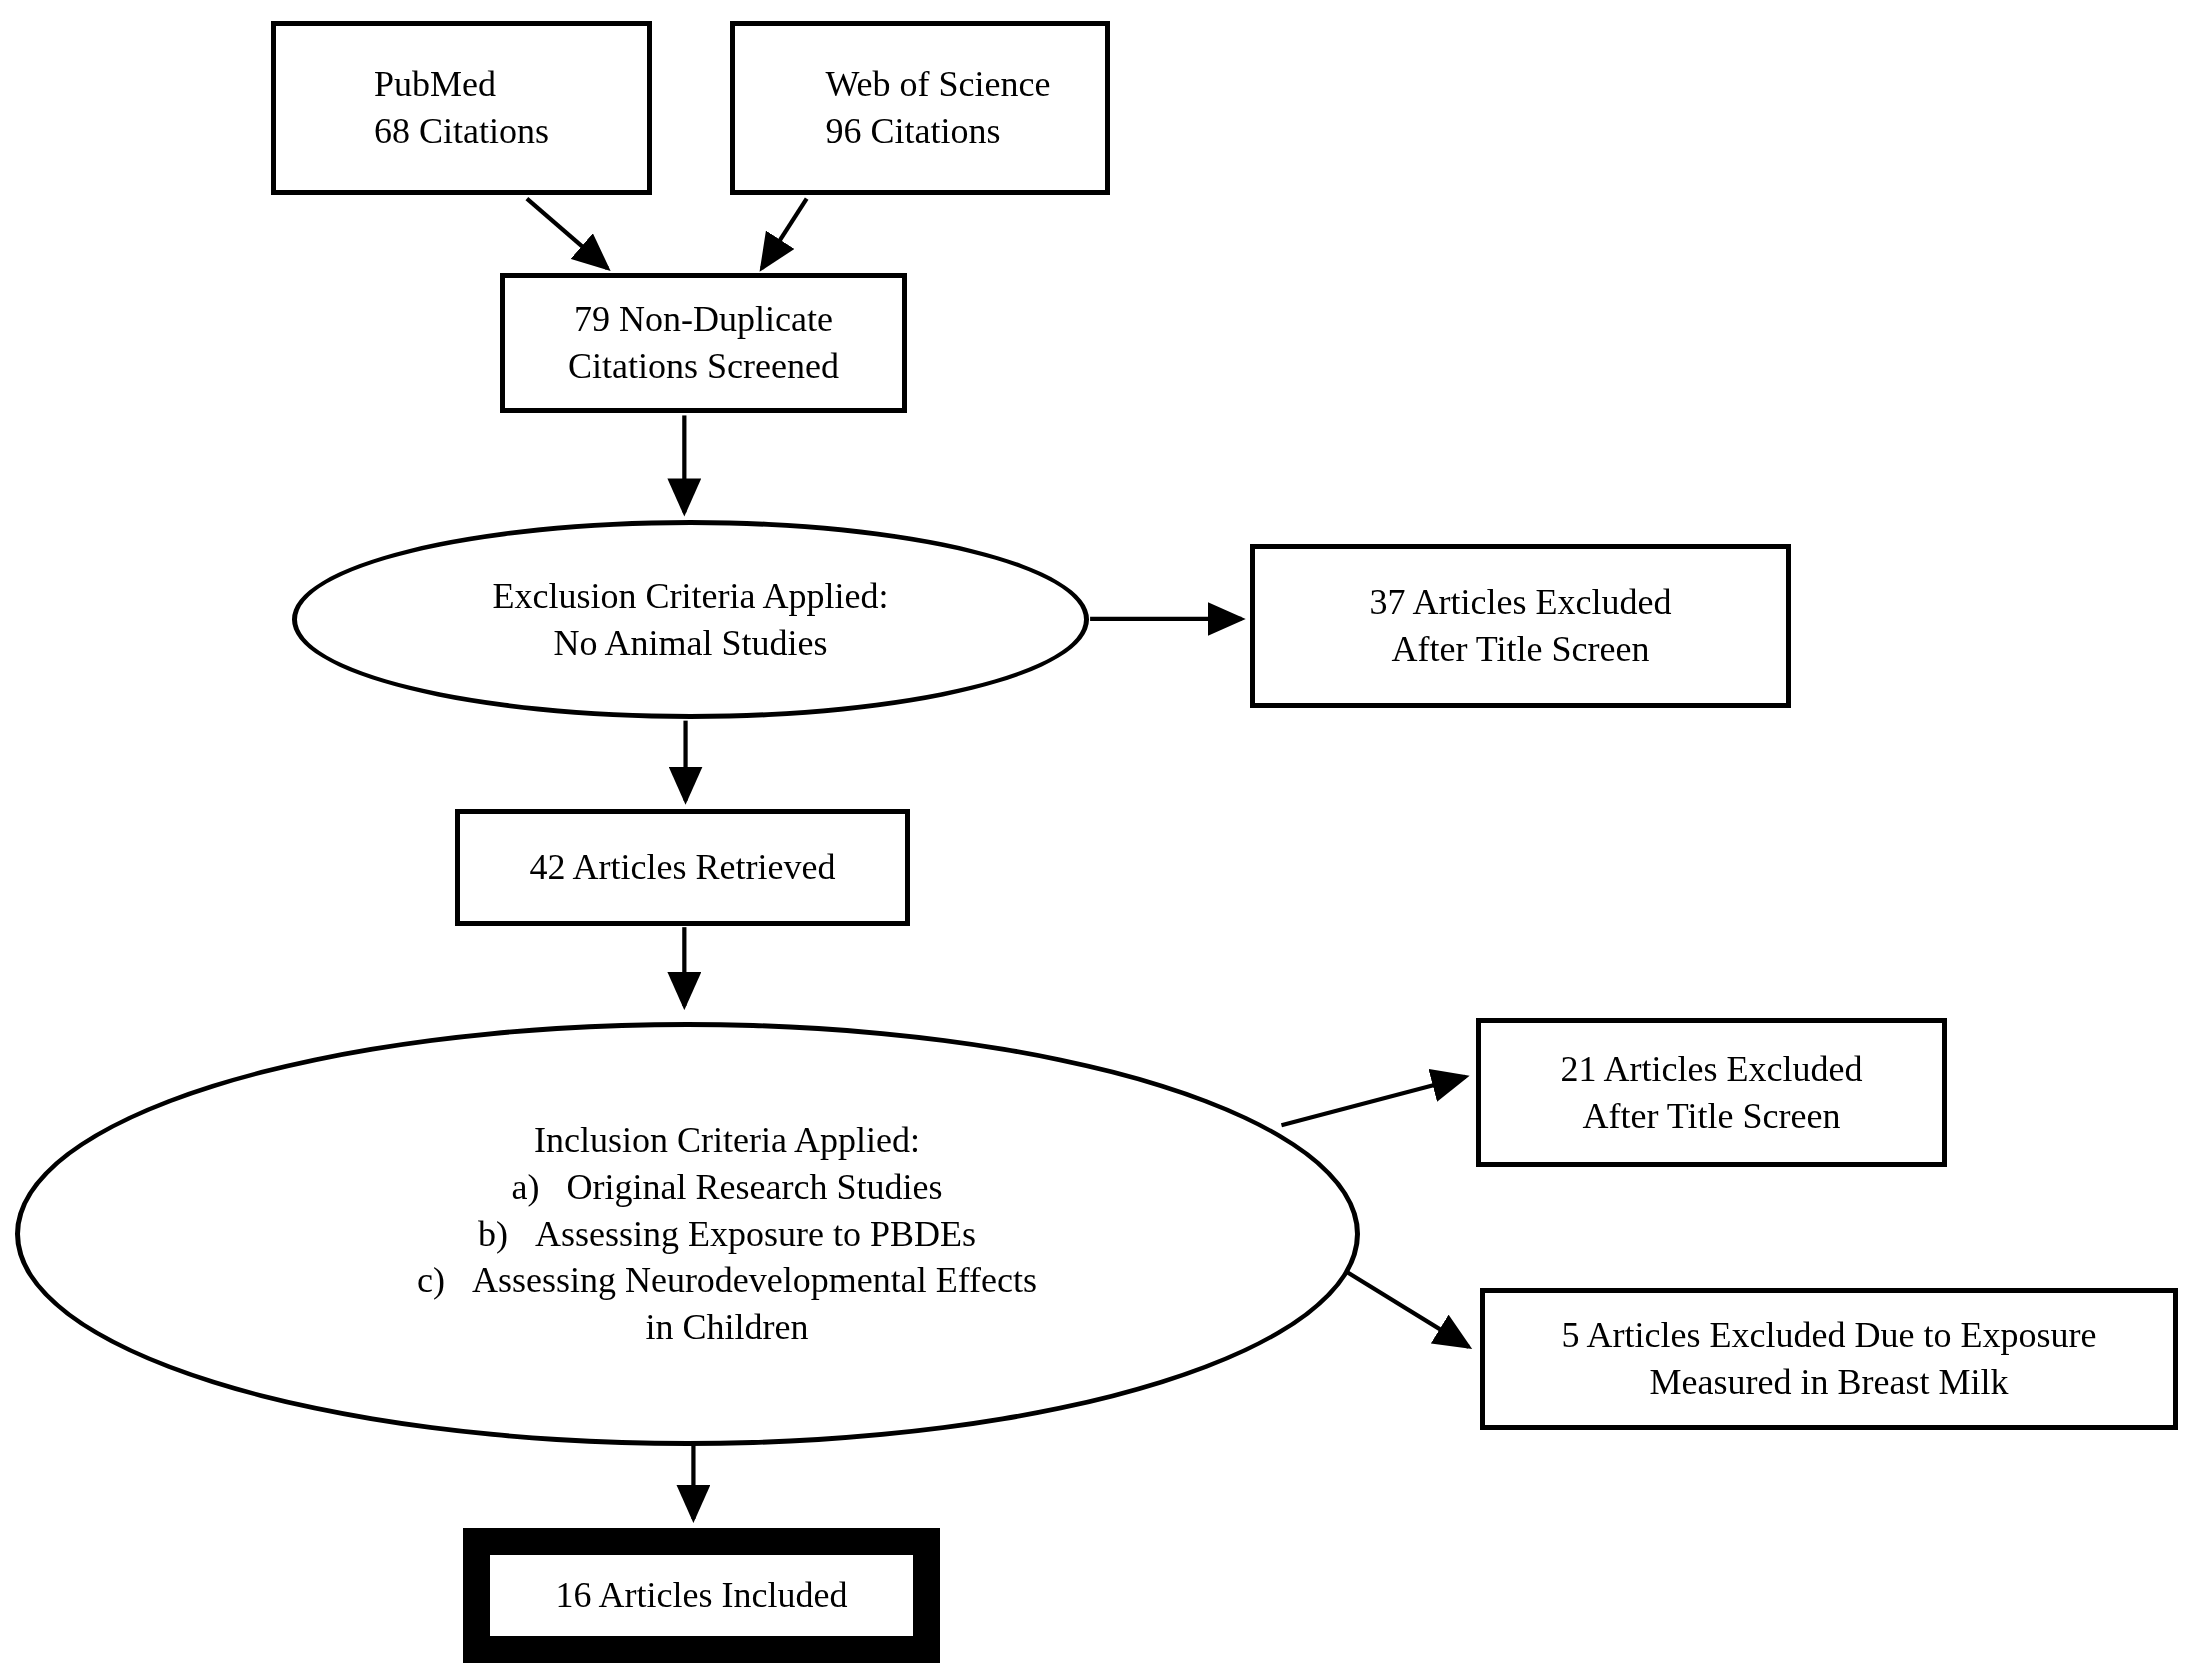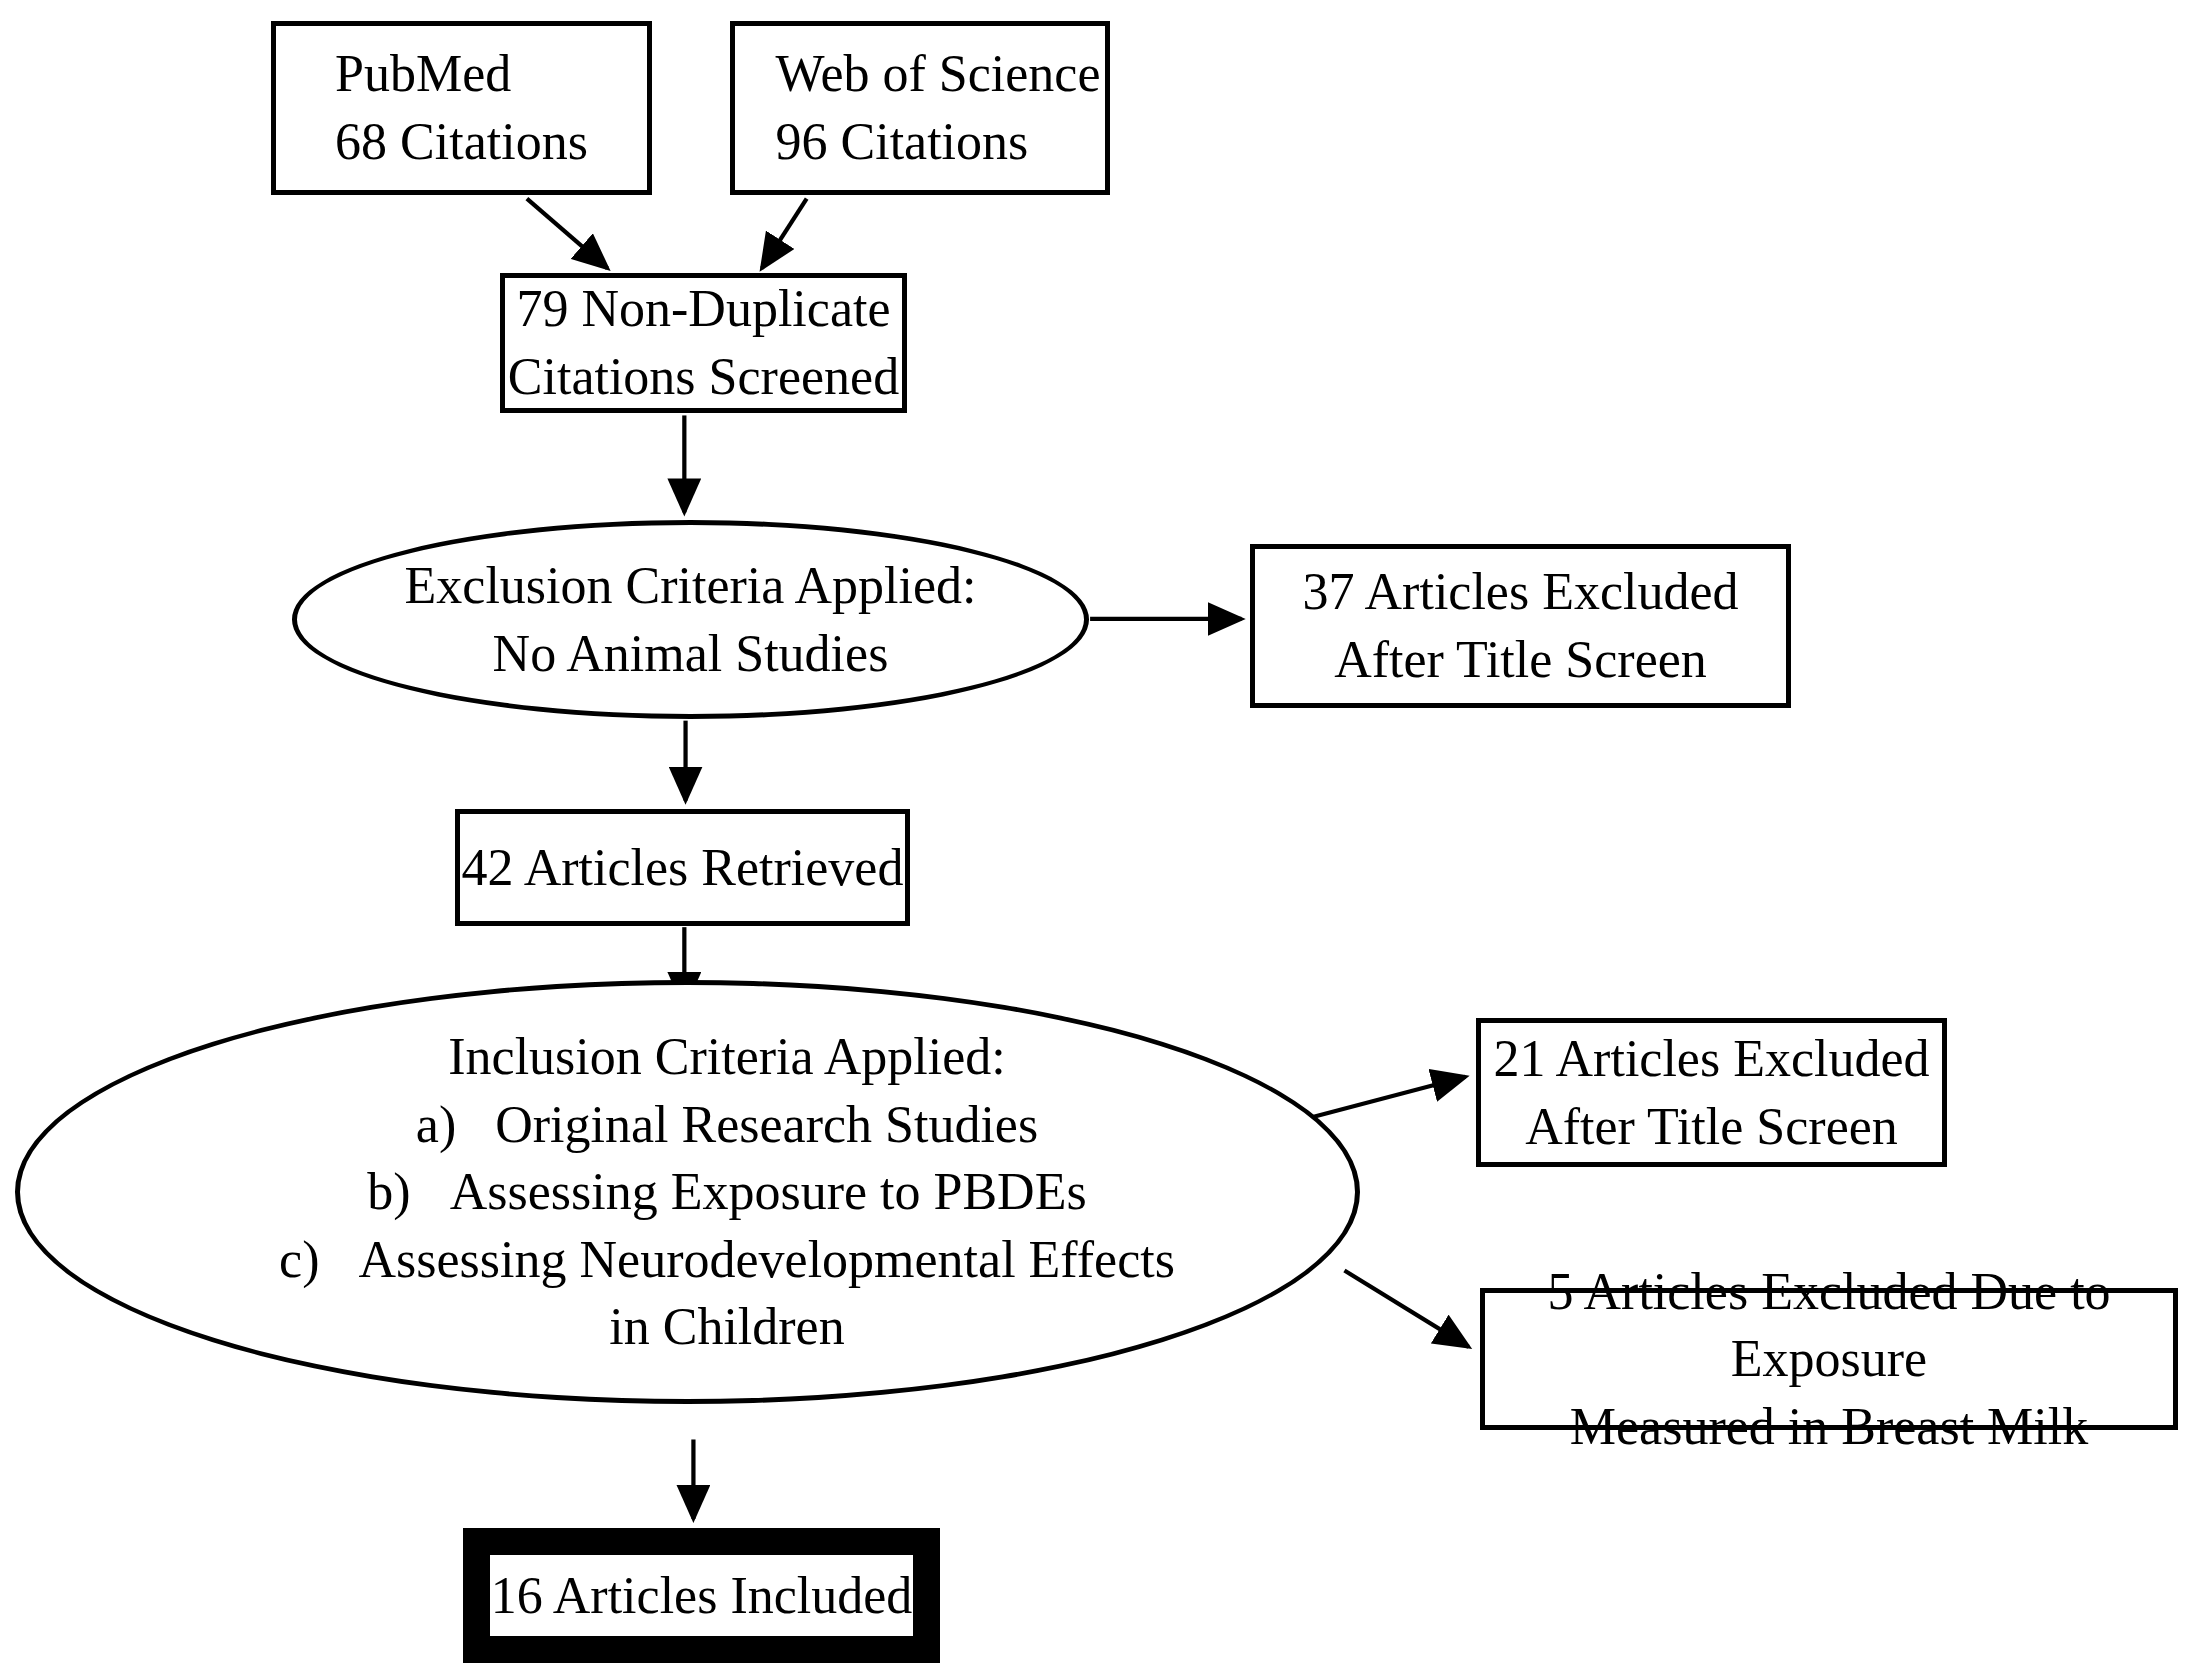--- a/index.html
+++ b/index.html
@@ -26,21 +26,21 @@
   }
   .node {
     position: absolute;
     z-index: 2;
     box-sizing: border-box;
     background: #ffffff;
     border: 5.5px solid #000000;
     display: flex;
     align-items: center;
     justify-content: center;
-    font-size: 52px;
+    font-size: 36px;
     line-height: 1.3;
     text-align: center;
   }
   .node .txt {
     white-space: pre-line;
     display: block;
   }
   .left-align .txt {
     text-align: left;
   }
@@ -55,21 +55,21 @@
     transform: translateX(40px);
   }
 
   
   #n-pubmed        { left:  271px; top:   21px; width:  381px; height: 174px; }
   #n-wos           { left: 730px; top:   21px; width:  380px; height: 174px; padding-left: 36px; }
   #n-screened      { left:  452px; top:  273px; width:  407px; height: 140px; margin-left: 48px; }
   #n-exclusion     { left:  292px; top:  520px; width: 797px; height: 199px; }
   #n-excluded37    { left: 1250px; top:  544px; width:  541px; height: 164px; text-align: center; }
   #n-retrieved42   { left:  455px; top: 809px; width:  455px; height: 117px; justify-content: center; }
-  #n-inclusion     { left:   14.5px; top: 980px; width: 1345px; height: 424px; }
+  #n-inclusion     { left:   14.5px; top: 1022px; width: 1345px; height: 424px; }
   #n-excluded21    { left: 1476px; top: 1018px; width:  471px; height: 149px; }
   #n-excluded5     { left: 1480px; top: 1288px; width: 698px; height: 142px; }
   #n-included16    { left:  463px; top: 1528px; width:  477px; height: 135px; }
 </style>
 </head>
 <body>
 
 <div class="canvas">
 
   <svg class="edges" viewBox="0 0 3641 2756" xmlns="http://www.w3.org/2000/svg">

